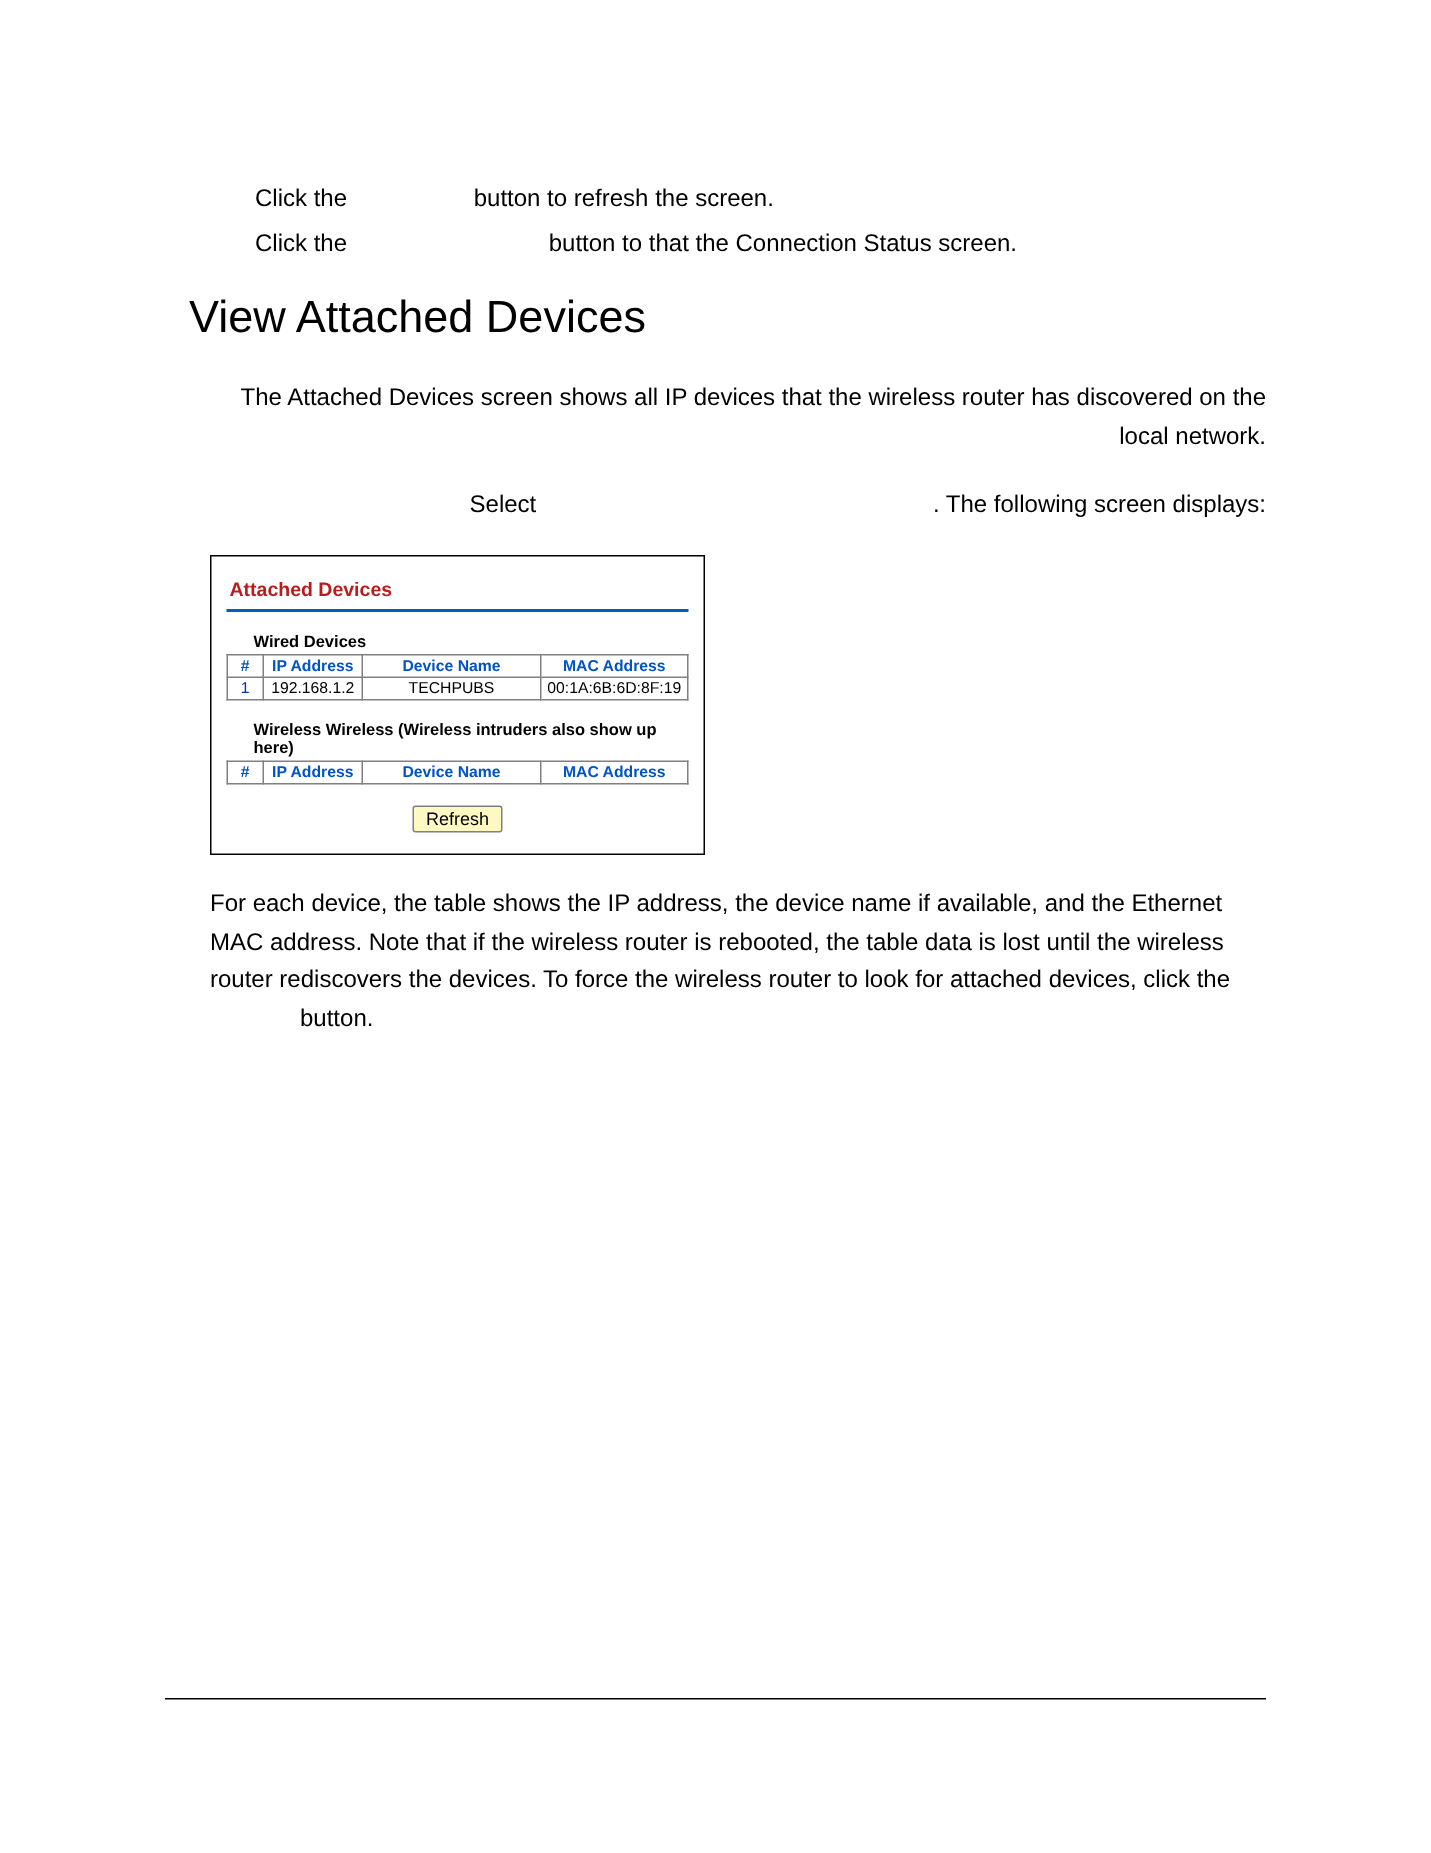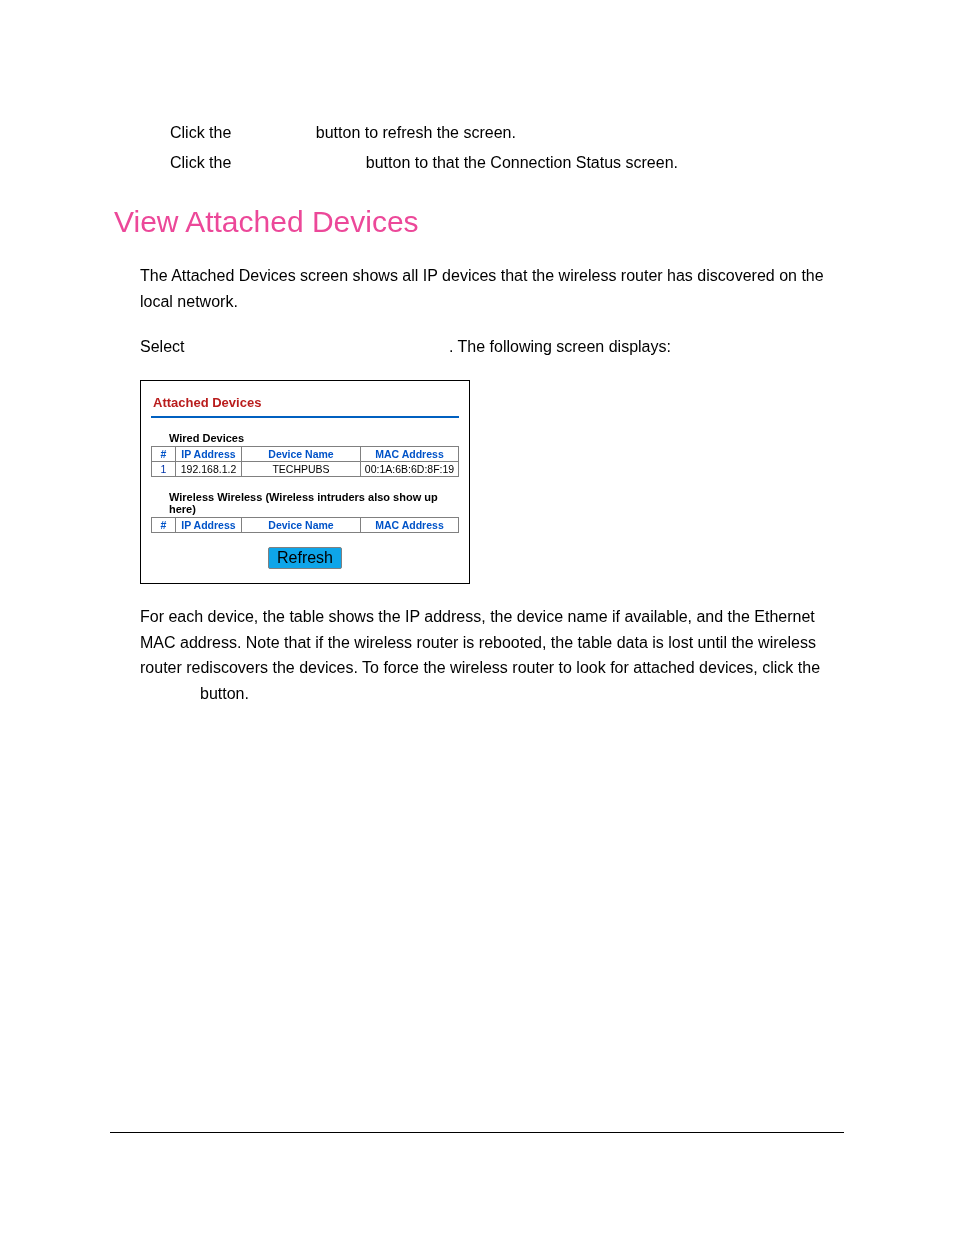--- a/index.html
+++ b/index.html
@@ -17,35 +17,36 @@
     box-sizing: border-box;
     padding: 120px 110px 0 110px;
   }
   .body-text {
     font-size: 16px;
     line-height: 1.6;
     color: #000;
   }
   .indent-block {
     margin-left: 60px;
-    margin-bottom: 30px;
+    margin-bottom: 20px;
   }
   .indent-block p {
     margin: 0 0 4px 0;
   }
   .section-heading {
     font-family: "Trebuchet MS", "Segoe UI", Arial, sans-serif;
     font-size: 30px;
-    color: #ec4899;
+    color: #000000;
     font-weight: 500;
-    margin: 10px 0 24px 4px;
+    margin: 10px 0 24px 16px;
   }
   .para {
     margin: 0 0 20px 0;
     margin-left: 30px;
+    text-align: right;
   }
   .para2 {
     margin: 20px 0 0 0;
     margin-left: 30px;
     max-width: 730px;
   }
   
   .panel {
     margin-left: 30px;
     width: 330px;
@@ -94,24 +95,24 @@
   .col-num { width: 24px; }
   .col-ip  { width: 66px; }
   .col-name{ width: auto; }
   .col-mac { width: 98px; }
   .refresh-row {
     text-align: center;
     margin-top: 14px;
   }
   .refresh-btn {
     font-family: Arial, sans-serif;
-    font-size: 16px;
+    font-size: 12px;
     padding: 1px 8px;
     border: 1px solid #808080;
-    background: #0ea5e9;
+    background: #fef9c3;
     border-radius: 2px;
     text-align: right;
   }
   .footer-rule {
     position: absolute;
     left: 110px;
     right: 110px;
     bottom: 102px;
     border-top: 1px solid #000;
   }

